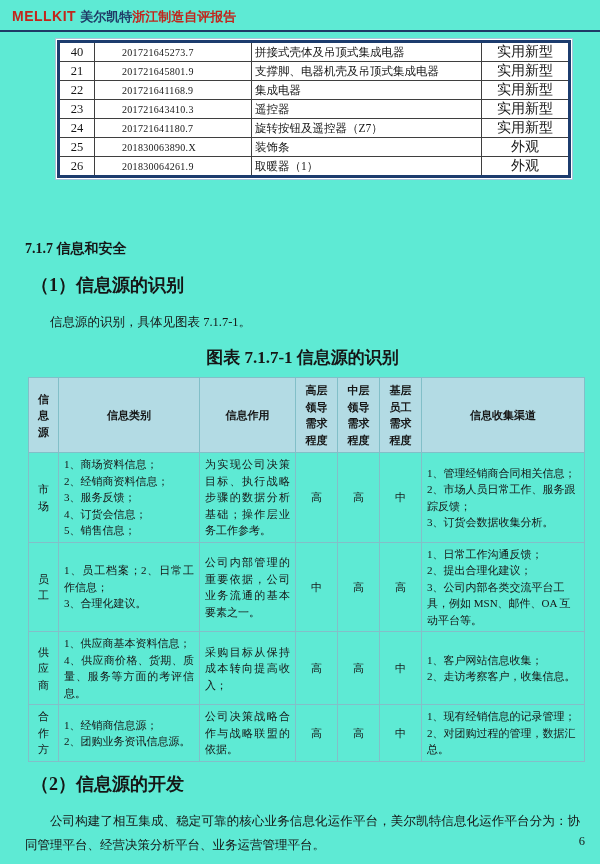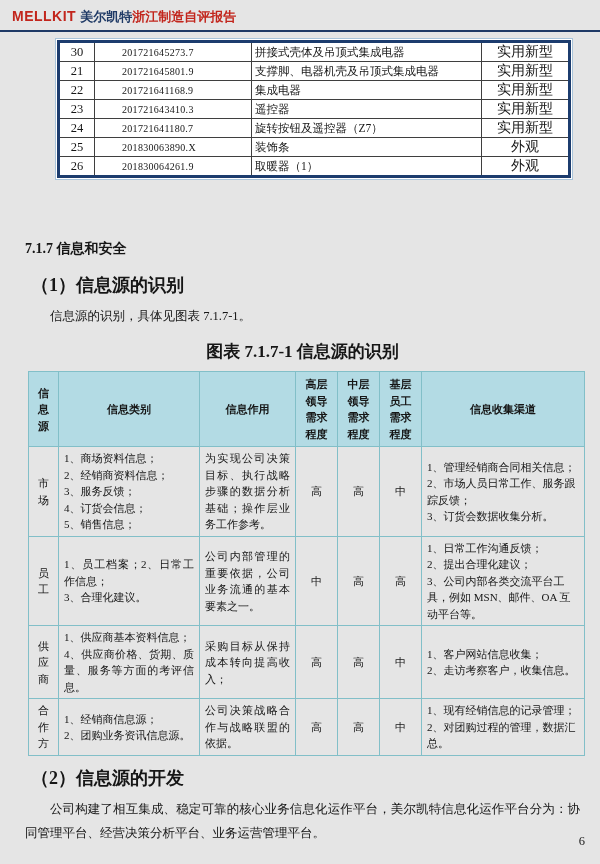--- a/index.html
+++ b/index.html
@@ -12,21 +12,21 @@
     --patent_inner:#3f3f3f;
     --patent_light:#a9c4da;
   }
   *{box-sizing:border-box;}
   html,body{margin:0;padding:0;}
   body{
     width:600px;height:864px;background:#ffffff;
     font-family:"Liberation Serif","DejaVu Serif",serif;
     color:var(--ink);
   }
-  .page{position:relative;width:600px;height:864px;overflow:hidden;background:#e5e5e5;}
+  .page{position:relative;width:600px;height:864px;overflow:hidden;background:#5eead4;}
 
   
   .doc-header{padding:8px 0 0 12px;font-size:13px;font-weight:bold;white-space:nowrap;}
   .logo{color:var(--accent_red);font-family:"Liberation Sans","DejaVu Sans",sans-serif;font-size:14px;letter-spacing:.5px;margin-right:4px;}
   .title-dark{color:var(--navy);}
   .title-red{color:var(--accent_red);}
   .header-rule{height:2px;background:var(--navy);margin-top:4px;}
 
   
   .patent-wrap{display:inline-block;margin:6px 0 0 55px;border:1px solid var(--patent_light);padding:1px;background:#fff;}
@@ -34,21 +34,21 @@
   .patent-table td{border:1px solid var(--patent_inner);height:19px;padding:0 3px;font-size:12px;overflow:hidden;white-space:nowrap;}
   .patent-table .col-no{text-align:center;font-size:12.5px;}
   .patent-table .col-number{font-size:10px;letter-spacing:.3px;padding-left:27px;}
   .patent-table .col-name{font-size:11.5px;}
   .patent-table .col-type{text-align:center;font-size:14px;}
 
   
   .content{margin:0 20px 0 25px;}
   .sec-heading{margin-top:56px;font-size:14px;font-weight:bold;}
   .sub-heading{margin:15px 0 0 6px;font-size:18px;font-weight:bold;}
-  .body-para{margin:7px 0 0 0;font-size:12.5px;text-indent:2em;line-height:1.95;text-align:justify;}
+  .body-para{margin:13px 0 0 0;font-size:12.5px;text-indent:2em;line-height:1.95;text-align:justify;}
   .caption{margin:12px 0 8px 0;text-align:center;font-size:17px;font-weight:bold;}
 
   
   .info-table{border-collapse:collapse;table-layout:fixed;width:556px;margin-left:3px;}
   .info-table th,.info-table td{
     border:1.5px solid var(--teal);
     font-size:11px;line-height:1.5;
     padding:3px 5px;vertical-align:middle;
     white-space:pre-line;word-break:break-all;overflow:hidden;
   }
@@ -75,21 +75,21 @@
   <div class="patent-wrap">
     <table class="patent-table">
       <colgroup>
         <col style="width:36px">
           <col style="width:157px">
           <col style="width:230px">
           <col style="width:88px">
       </colgroup>
       <tbody id="patent-body">
           <tr>
-            <td class="col-no">30</td>
+            <td class="col-no">40</td>
             <td class="col-number">201721645273.7</td>
             <td class="col-name">拼接式壳体及吊顶式集成电器</td>
             <td class="col-type">实用新型</td>
           </tr>
           <tr>
             <td class="col-no">21</td>
             <td class="col-number">201721645801.9</td>
             <td class="col-name">支撑脚、电器机壳及吊顶式集成电器</td>
             <td class="col-type">实用新型</td>
           </tr>

